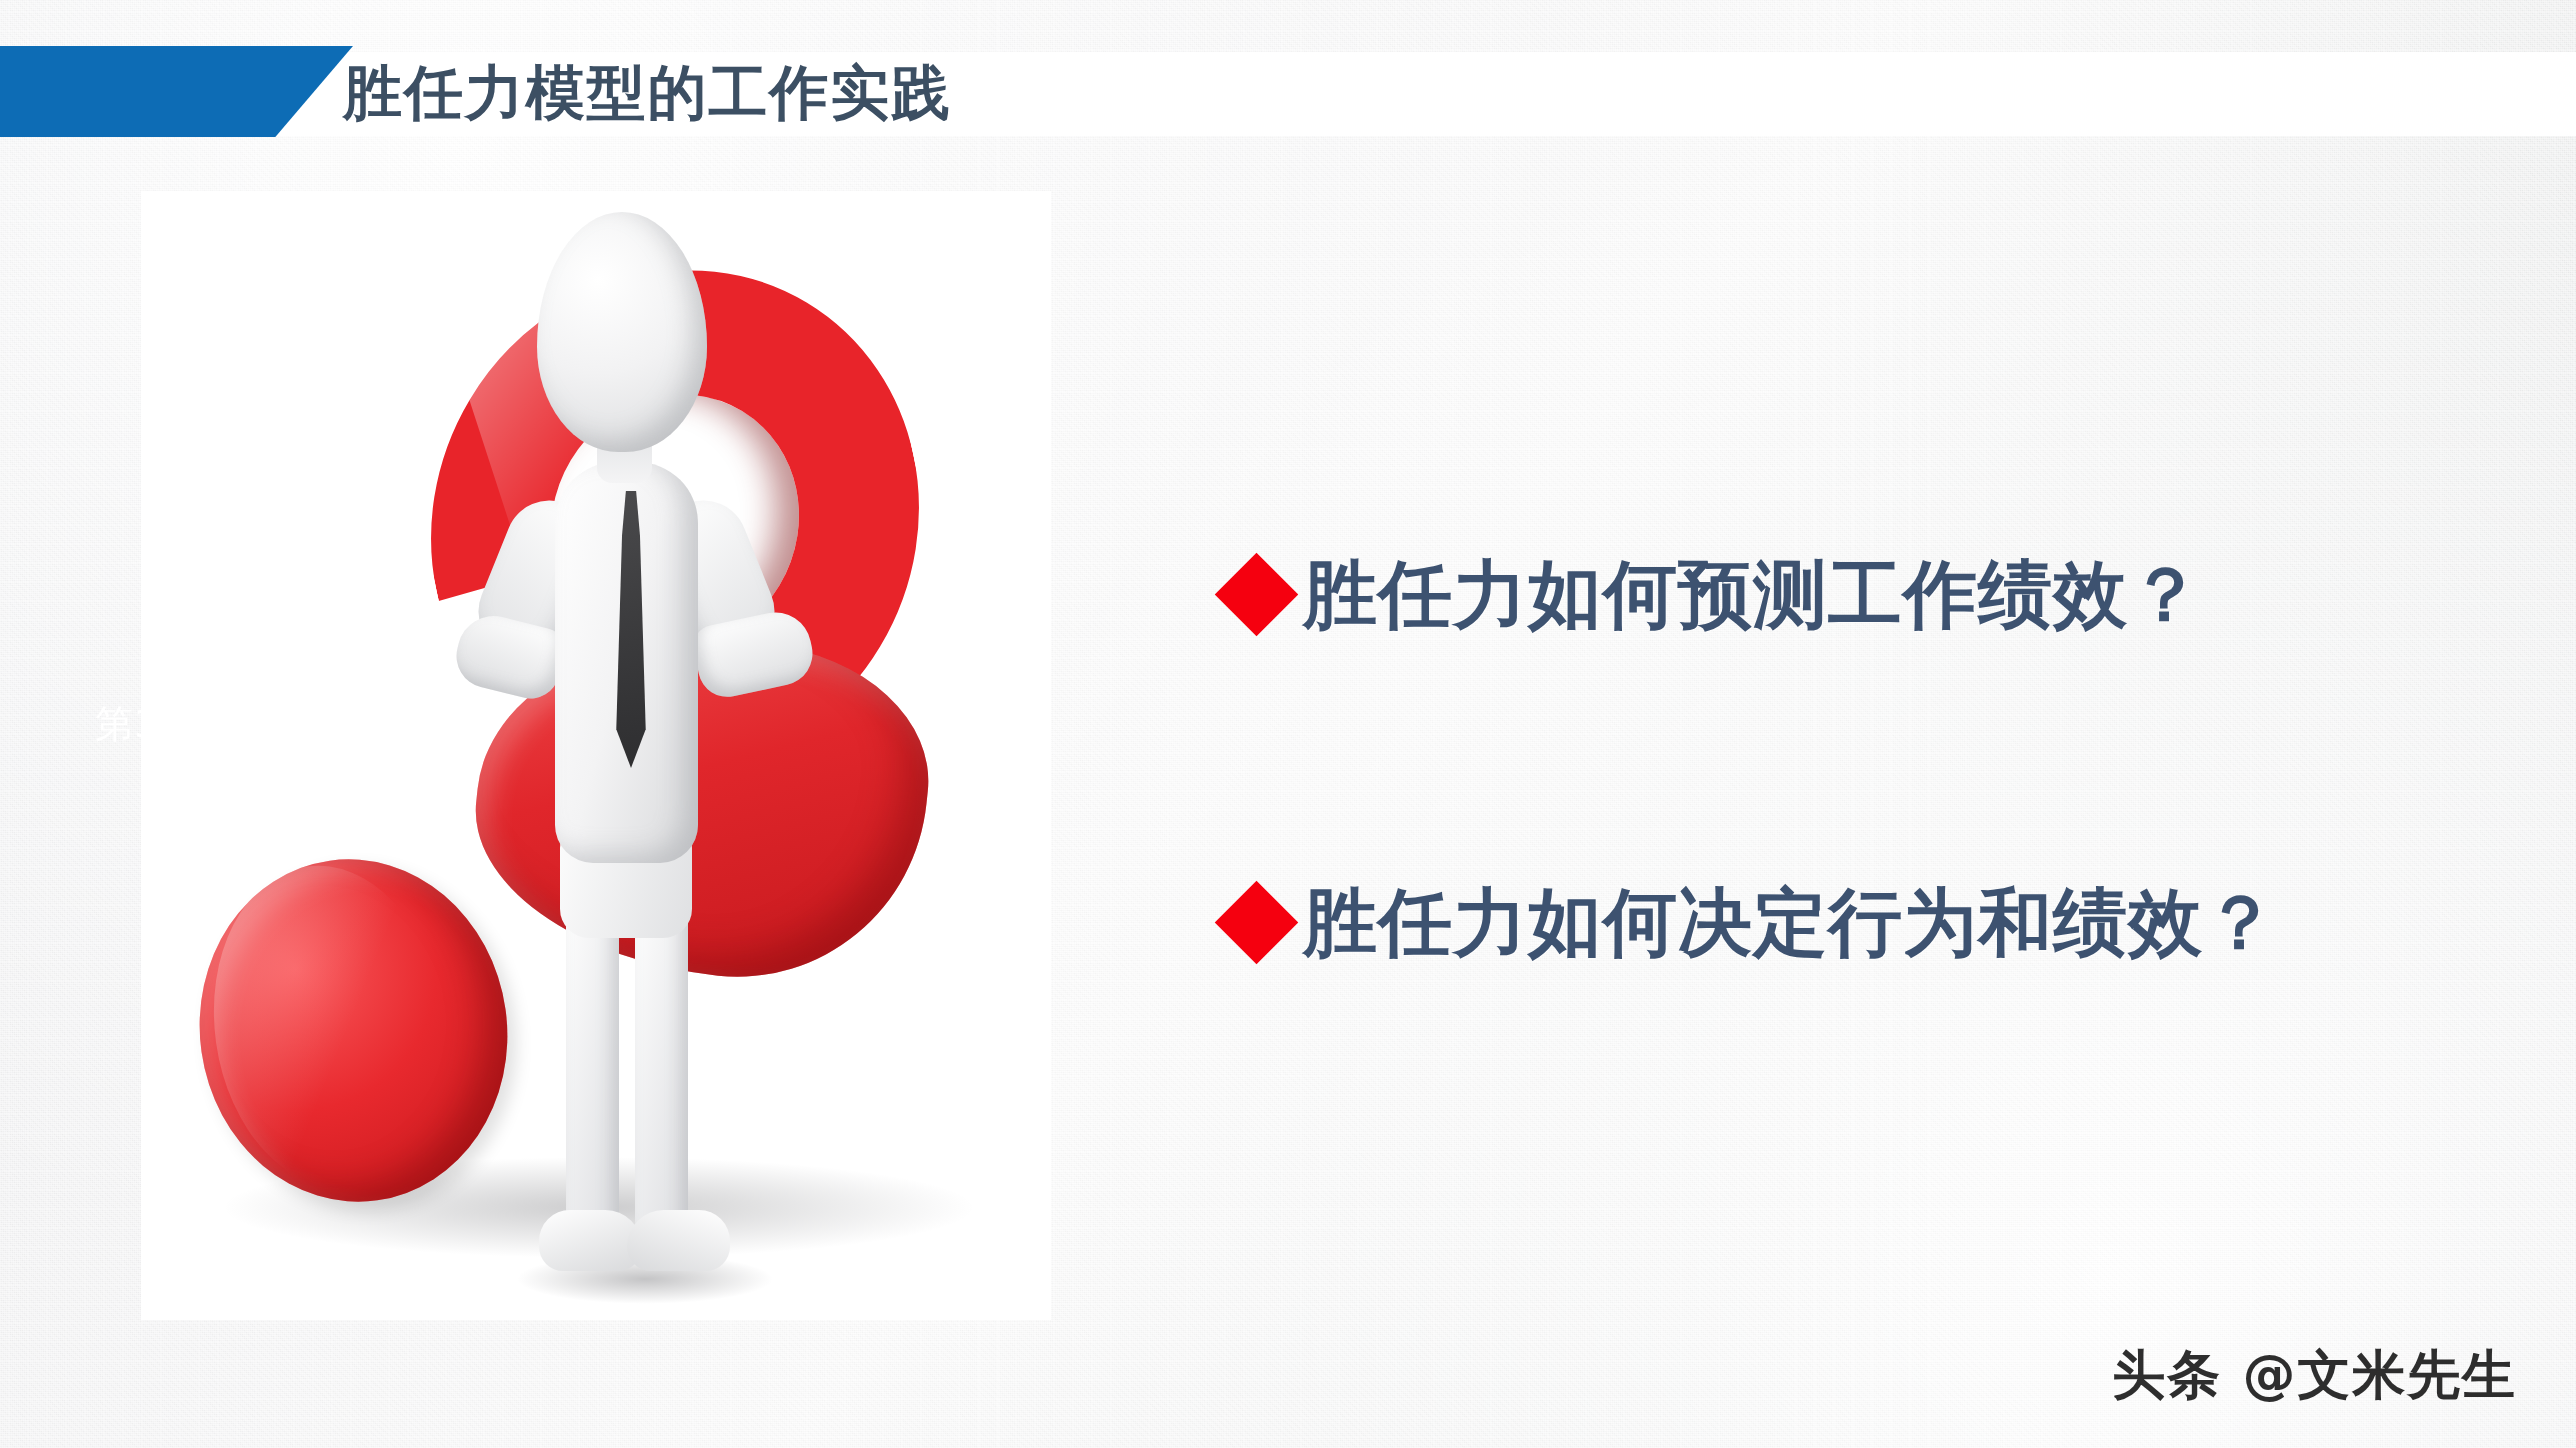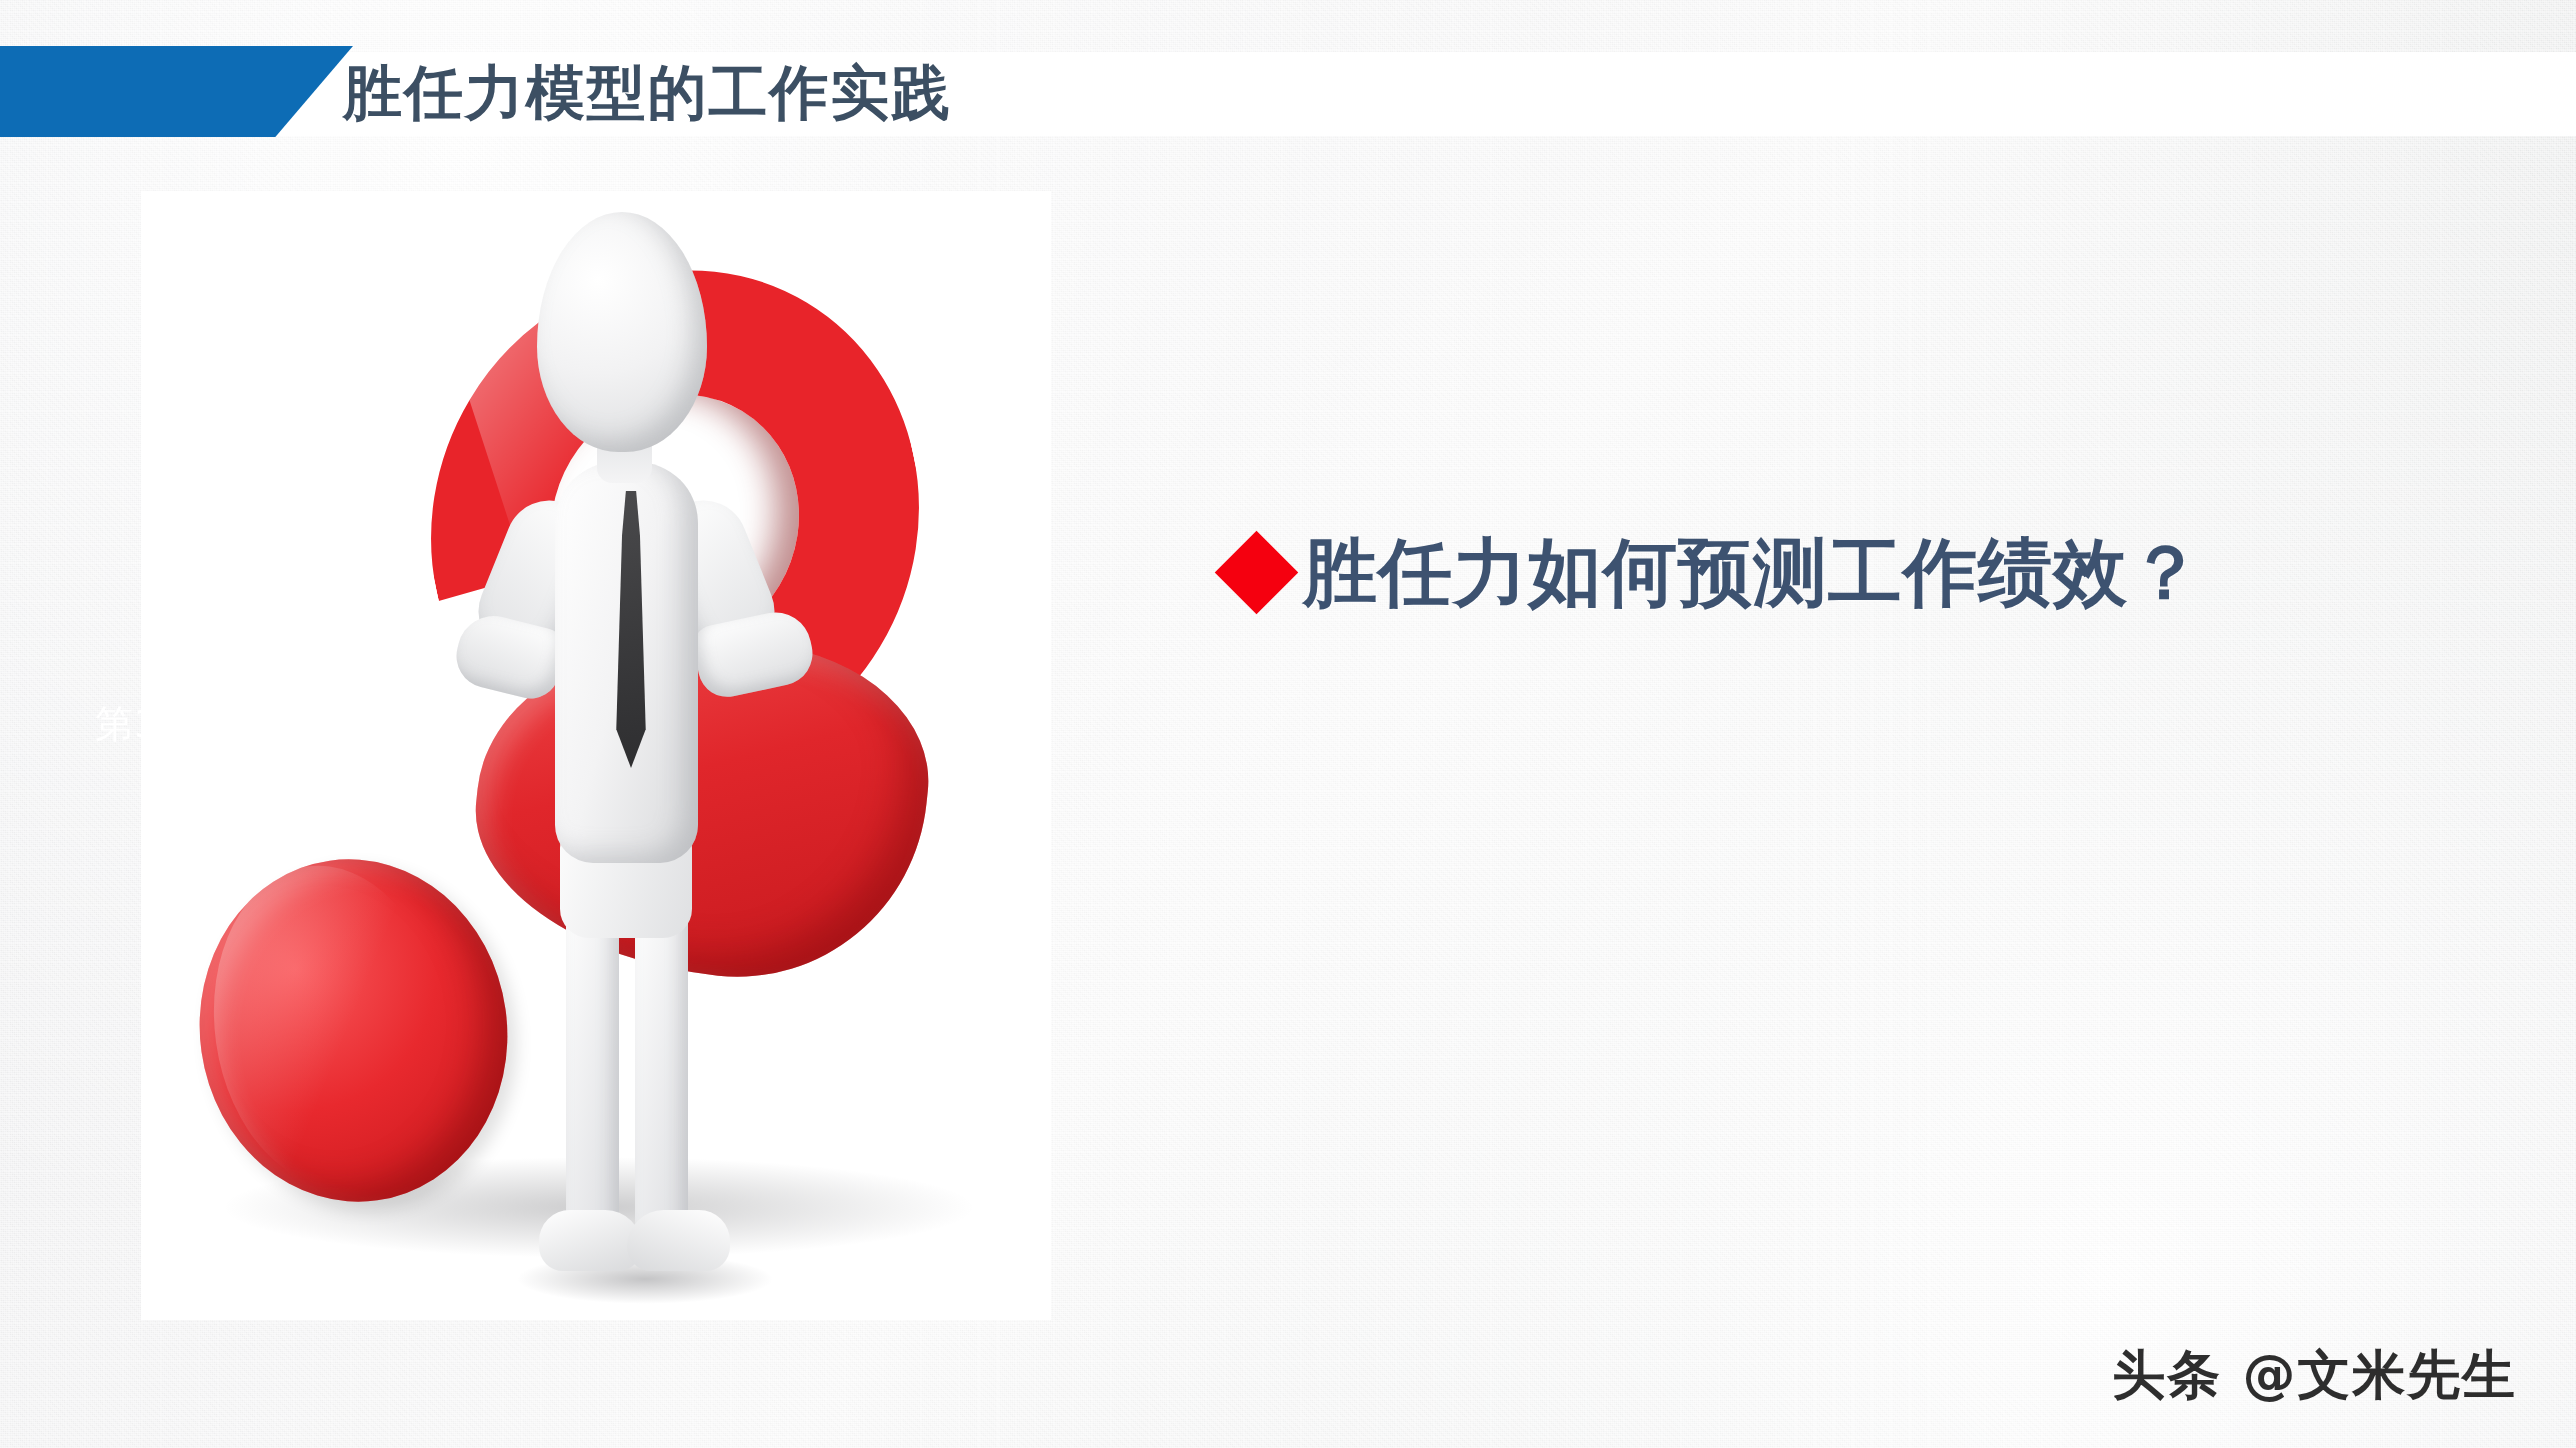--- a/index.html
+++ b/index.html
@@ -252,21 +252,21 @@
   }
   .man-shadow {
     position: absolute; left: 32px; top: 1042px; width: 258px; height: 50px;
     background: radial-gradient(ellipse at 50% 50%, rgba(60,60,65,.3) 0%, rgba(60,60,65,0) 70%);
   }
 
   
   .bullets {
     position: absolute;
     left: 1227px;
-    top: 534px;
+    top: 556px;
     width: 1269px;
     z-index: 3;
   }
   .bullet-row {
     display: flex;
     align-items: center;
     white-space: nowrap;
   }
   .bullet-row + .bullet-row { margin-top: 250px; }
   .bullet-diamond {
@@ -343,19 +343,23 @@
     </div>
   </div>
 
   <div class="bullets">
 
     <div class="bullet-row">
       <span class="bullet-diamond"></span>
       <span class="bullet-text">胜任力如何预测工作绩效？</span>
     </div>
 
+    <div class="bullet-row">
+      <span class="bullet-diamond"></span>
+      <span class="bullet-text">胜任力如何决定行为和绩效？</span>
+    </div>
 
   </div>
 
   <div class="watermark">头条 @文米先生</div>
 
 </div>
 
 
 </body></html>

